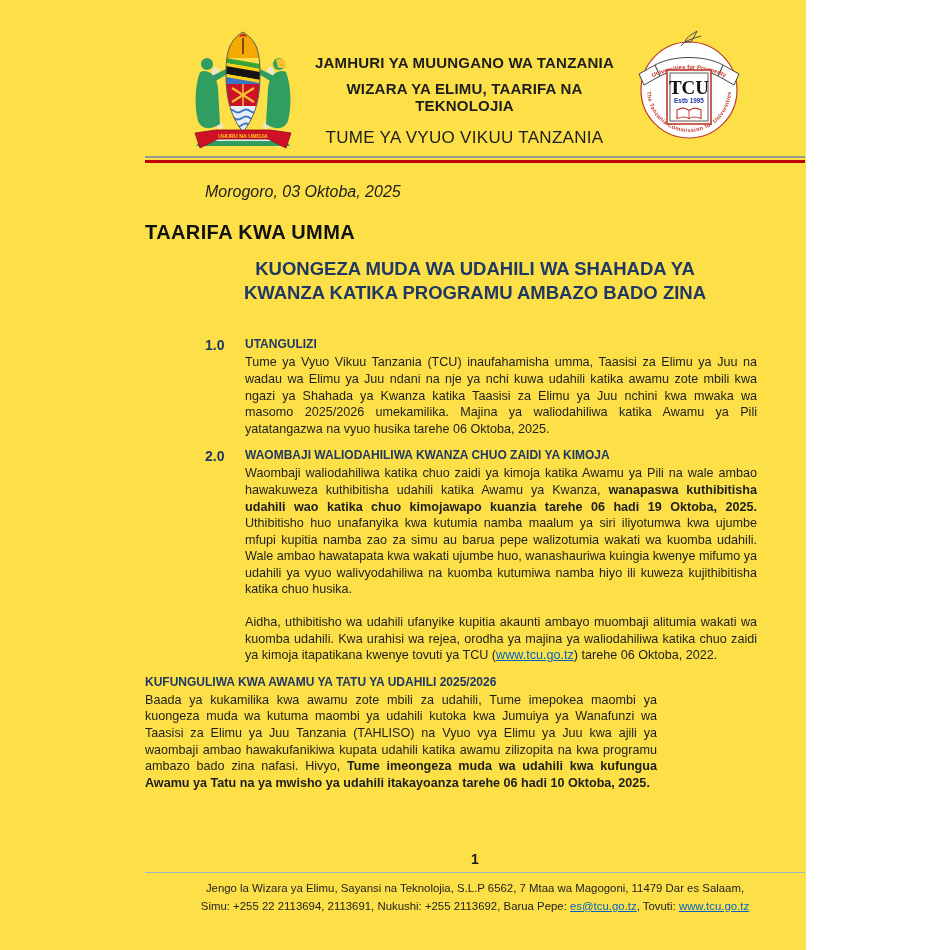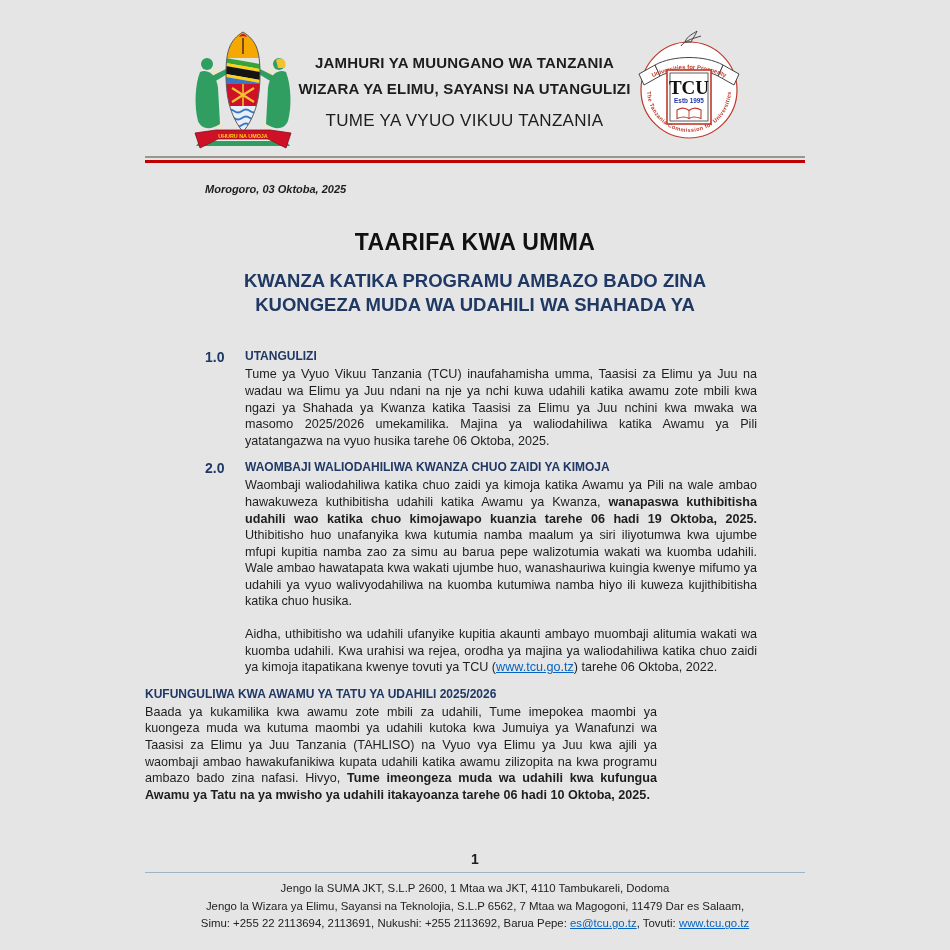--- a/index.html
+++ b/index.html
@@ -1,33 +1,33 @@
 <!DOCTYPE html>
 <html><head>
 <meta charset="utf-8">
 <style>
   html,body{margin:0;padding:0;background:#ffffff;}
-  .page{width:950px;height:950px;position:relative;background:#e5e5e5;overflow:hidden;
+  .page{width:806px;height:950px;position:relative;background:#fde047;overflow:hidden;
         font-family:"Liberation Sans",sans-serif;color:#1d1d1d;}
   .doc{position:absolute;left:145px;top:28px;width:660px;}
 
   
   .header-row{display:flex;align-items:flex-start;height:126px;}
   .coat-wrap{margin-left:45px;width:106px;flex:none;}
   .header-text{flex:1;text-align:center;padding-top:26px;}
   .org1,.org2{font-size:15px;font-weight:bold;letter-spacing:.2px;margin:0 0 9px;}
   .org3{font-size:17px;font-weight:normal;letter-spacing:.3px;margin:14px 0 0;}
   .logo-wrap{width:112px;flex:none;margin-right:60px;}
 
   .rule{margin-top:2px;}
   .rule-gray{height:2px;background:#97978d;}
   .rule-red{height:3px;background:#C00000;margin-top:2px;}
 
-  .dateline{margin:20px 0 8px 60px;font-weight:bold;font-style:italic;font-size:11px;}
-  .title{margin-top:34px;text-align:center;font-size:23px;font-weight:bold;color:#111;letter-spacing:.4px;}
+  .dateline{margin:20px 0 8px 60px;font-weight:normal;font-style:italic;font-size:16px;}
+  .title{margin-top:20px;text-align:left;font-size:20px;font-weight:bold;color:#111;letter-spacing:.4px;}
   .subtitle{margin:13px auto 0;text-align:center;color:#1F3864;font-weight:bold;
             font-size:18.5px;line-height:1.28;}
 
   .sections{margin-top:33px;}
   .section{display:flex;margin-bottom:11px;}
   .sec-num{margin-left:60px;width:40px;flex:none;font-weight:bold;font-size:14px;color:#1F3864;}
   .sec-body{width:512px;}
   .sec-heading{font-weight:bold;font-size:12px;color:#1F3864;margin-bottom:3px;}
   .para{margin:0 0 16px;text-align:justify;font-size:12.6px;line-height:16.6px;color:#1e1e1e;}
   .para:last-child{margin-bottom:0;}
@@ -87,21 +87,21 @@
           </g>
           <path d="M53,4 C66,12 70,22 70,46 C70,74 64,90 53,104 C42,90 36,74 36,46 C36,22 40,12 53,4 Z" fill="none" stroke="#5a5a5a" stroke-width="1"></path>
 
           <path d="M5,105 L26,102 L80,102 L101,105 L96,120 L78,111 L28,111 L10,120 Z" fill="#CE1126" stroke="#8a0d1d" stroke-width="0.8"></path>
           <text x="53" y="109.5" text-anchor="middle" font-size="5.4" font-weight="bold" fill="#FCD116">UHURU NA UMOJA</text>
         </svg>
       </div>
 
       <div class="header-text">
         <div class="org1">JAMHURI YA MUUNGANO WA TANZANIA</div>
-        <div class="org2">WIZARA YA ELIMU, SAYANSI NA UTANGULIZI</div>
+        <div class="org2">WIZARA YA ELIMU, TAARIFA NA TEKNOLOJIA</div>
         <div class="org3">TUME YA VYUO VIKUU TANZANIA</div>
       </div>
 
       <div class="logo-wrap">
         <svg viewBox="0 0 112 122" width="112" height="122">
           <defs>
             <path id="ringArc" d="M14,62 A42,42 0 0 0 98,62"></path>
             <path id="ribbonArc" d="M18,50 Q56,32 94,50"></path>
           </defs>
           <circle cx="56" cy="62" r="48" fill="#fff" stroke="#C0392B" stroke-width="1.2"></circle>
@@ -133,22 +133,22 @@
 
     <div class="rule">
       <div class="rule-gray"></div>
       <div class="rule-red"></div>
     </div>
 
     <div class="dateline">Morogoro, 03 Oktoba, 2025</div>
 
     <div class="title">TAARIFA KWA UMMA</div>
     <div class="subtitle">
+        <div>KUONGEZA MUDA WA UDAHILI WA SHAHADA YA</div>
         <div>KWANZA KATIKA PROGRAMU AMBAZO BADO ZINA</div>
-        <div>KUONGEZA MUDA WA UDAHILI WA SHAHADA YA</div>
       </div>
 
     <div class="sections">
         <div class="section">
           <div class="sec-num">1.0</div>
           <div class="sec-body">
             <div class="sec-heading">UTANGULIZI</div>
             <p class="para"><span>Tume ya Vyuo Vikuu Tanzania (TCU) inaufahamisha umma, Taasisi za Elimu ya Juu na wadau wa Elimu ya Juu ndani na nje ya nchi kuwa udahili katika awamu zote mbili kwa ngazi ya Shahada ya Kwanza katika Taasisi za Elimu ya Juu nchini kwa mwaka wa masomo 2025/2026 umekamilika. Majina ya waliodahiliwa katika Awamu ya Pili yatatangazwa na vyuo husika tarehe 06 Oktoba, 2025.</span></p>
           </div>
         </div>
@@ -165,17 +165,16 @@
             <div class="sec-heading">KUFUNGULIWA KWA AWAMU YA TATU YA UDAHILI 2025/2026</div>
             <p class="para"><span>Baada ya kukamilika kwa awamu zote mbili za udahili, Tume imepokea maombi ya kuongeza muda wa kutuma maombi ya udahili kutoka kwa Jumuiya ya Wanafunzi wa Taasisi za Elimu ya Juu Tanzania (TAHLISO) na Vyuo vya Elimu ya Juu kwa ajili ya waombaji ambao hawakufanikiwa kupata udahili katika awamu zilizopita na kwa programu ambazo bado zina nafasi. Hivyo, </span><span class="b">Tume imeongeza muda wa udahili kwa kufungua Awamu ya Tatu na ya mwisho ya udahili itakayoanza tarehe 06 hadi 10 Oktoba, 2025.</span></p>
           </div>
         </div>
       </div>
   </div>
 
   <div class="page-number">1</div>
   <div class="footer-rule"></div>
   <div class="footer">
-      <div class="footer-line"><span>Jengo la SUMA JKT, S.L.P 2600, 1 Mtaa wa JKT, 4110 Tambukareli, Dodoma</span></div>
       <div class="footer-line"><span>Jengo la Wizara ya Elimu, Sayansi na Teknolojia, S.L.P 6562, 7 Mtaa wa Magogoni, 11479 Dar es Salaam,</span></div>
       <div class="footer-line"><span>Simu: +255 22 2113694, 2113691, Nukushi: +255 2113692, Barua Pepe: </span><a href="#" class="doclink">es@tcu.go.tz</a><span>, Tovuti: </span><a href="#" class="doclink">www.tcu.go.tz</a></div>
     </div>
 </div>
 
 </body></html>

